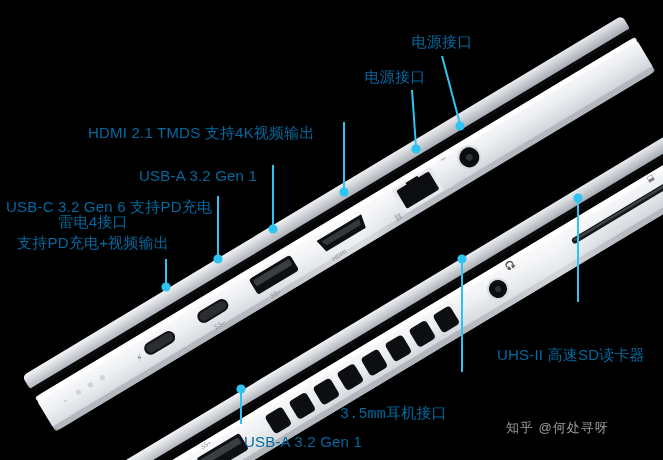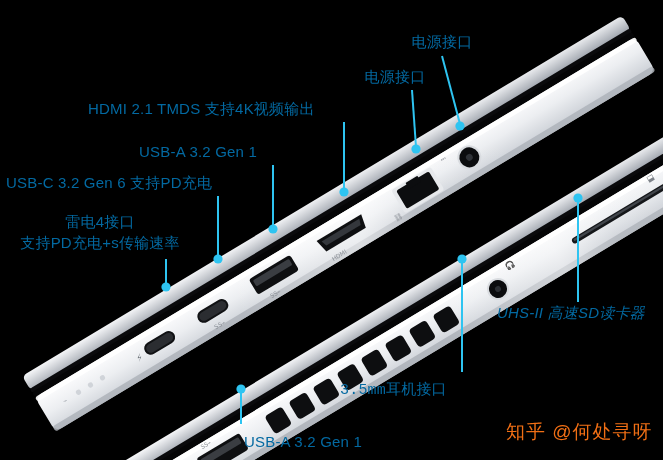--- a/index.html
+++ b/index.html
@@ -7,24 +7,24 @@
     position:relative;width:663px;height:460px;background:#000;overflow:hidden;
     font-family:"Liberation Sans","DejaVu Sans",sans-serif;
   }
   #stage svg.art{position:absolute;left:0;top:0;width:663px;height:460px;}
   .lbl{
     position:absolute;color:#0369a1;white-space:nowrap;
     font-family:"Liberation Sans","DejaVu Sans",sans-serif;
     font-size:15px;line-height:19px;letter-spacing:.2px;
   }
   .lbl.c{text-align:center;transform:translateX(-50%);}
-  .lbl.l{text-align:left;}
+  .lbl.l{text-align:left;margin-top:24px;}
   .lbl.two{line-height:21px;}
   .wm{
-    position:absolute;color:#f97316;font-size:19px;letter-spacing:1px;
+    position:absolute;color:#a3a3a3;font-size:13px;letter-spacing:1px;
     font-family:"Liberation Sans","DejaVu Sans",sans-serif;opacity:.97;
   }
 </style>
 </head>
 <body>
 
 <div id="stage">
 
   <svg class="art" viewBox="0 0 663 460">
     <defs>
@@ -200,25 +200,25 @@
       </div>
       <div class="lbl l" style="left: 88px; top: 99px;">
         <div>HDMI 2.1 TMDS  支持4K视频输出</div>
       </div>
       <div class="lbl l" style="left: 139px; top: 142px;">
         <div>USB-A 3.2 Gen 1</div>
       </div>
       <div class="lbl l" style="left: 6px; top: 173px;">
         <div>USB-C 3.2 Gen 6 支持PD充电</div>
       </div>
-      <div class="lbl c two" style="left: 100px; top: 211px;">
+      <div class="lbl c two" style="left: 93px; top: 211px;">
         <div>雷电4接口</div>
-        <div>支持PD充电+s传输速率</div>
-      </div>
-      <div class="lbl l two" style="left: 497px; top: 302px; font-style: italic;">
+        <div>支持PD充电+视频输出</div>
+      </div>
+      <div class="lbl l two" style="left: 497px; top: 320px;">
         <div>UHS-II 高速SD读卡器</div>
       </div>
       <div class="lbl l" style="left: 340px; top: 381px; font-family: Liberation Mono, monospace;">
         <div>3.5mm耳机接口</div>
       </div>
       <div class="lbl c" style="left: 303px; top: 432px;">
         <div>USB-A 3.2 Gen 1</div>
       </div>
     </div>
 

